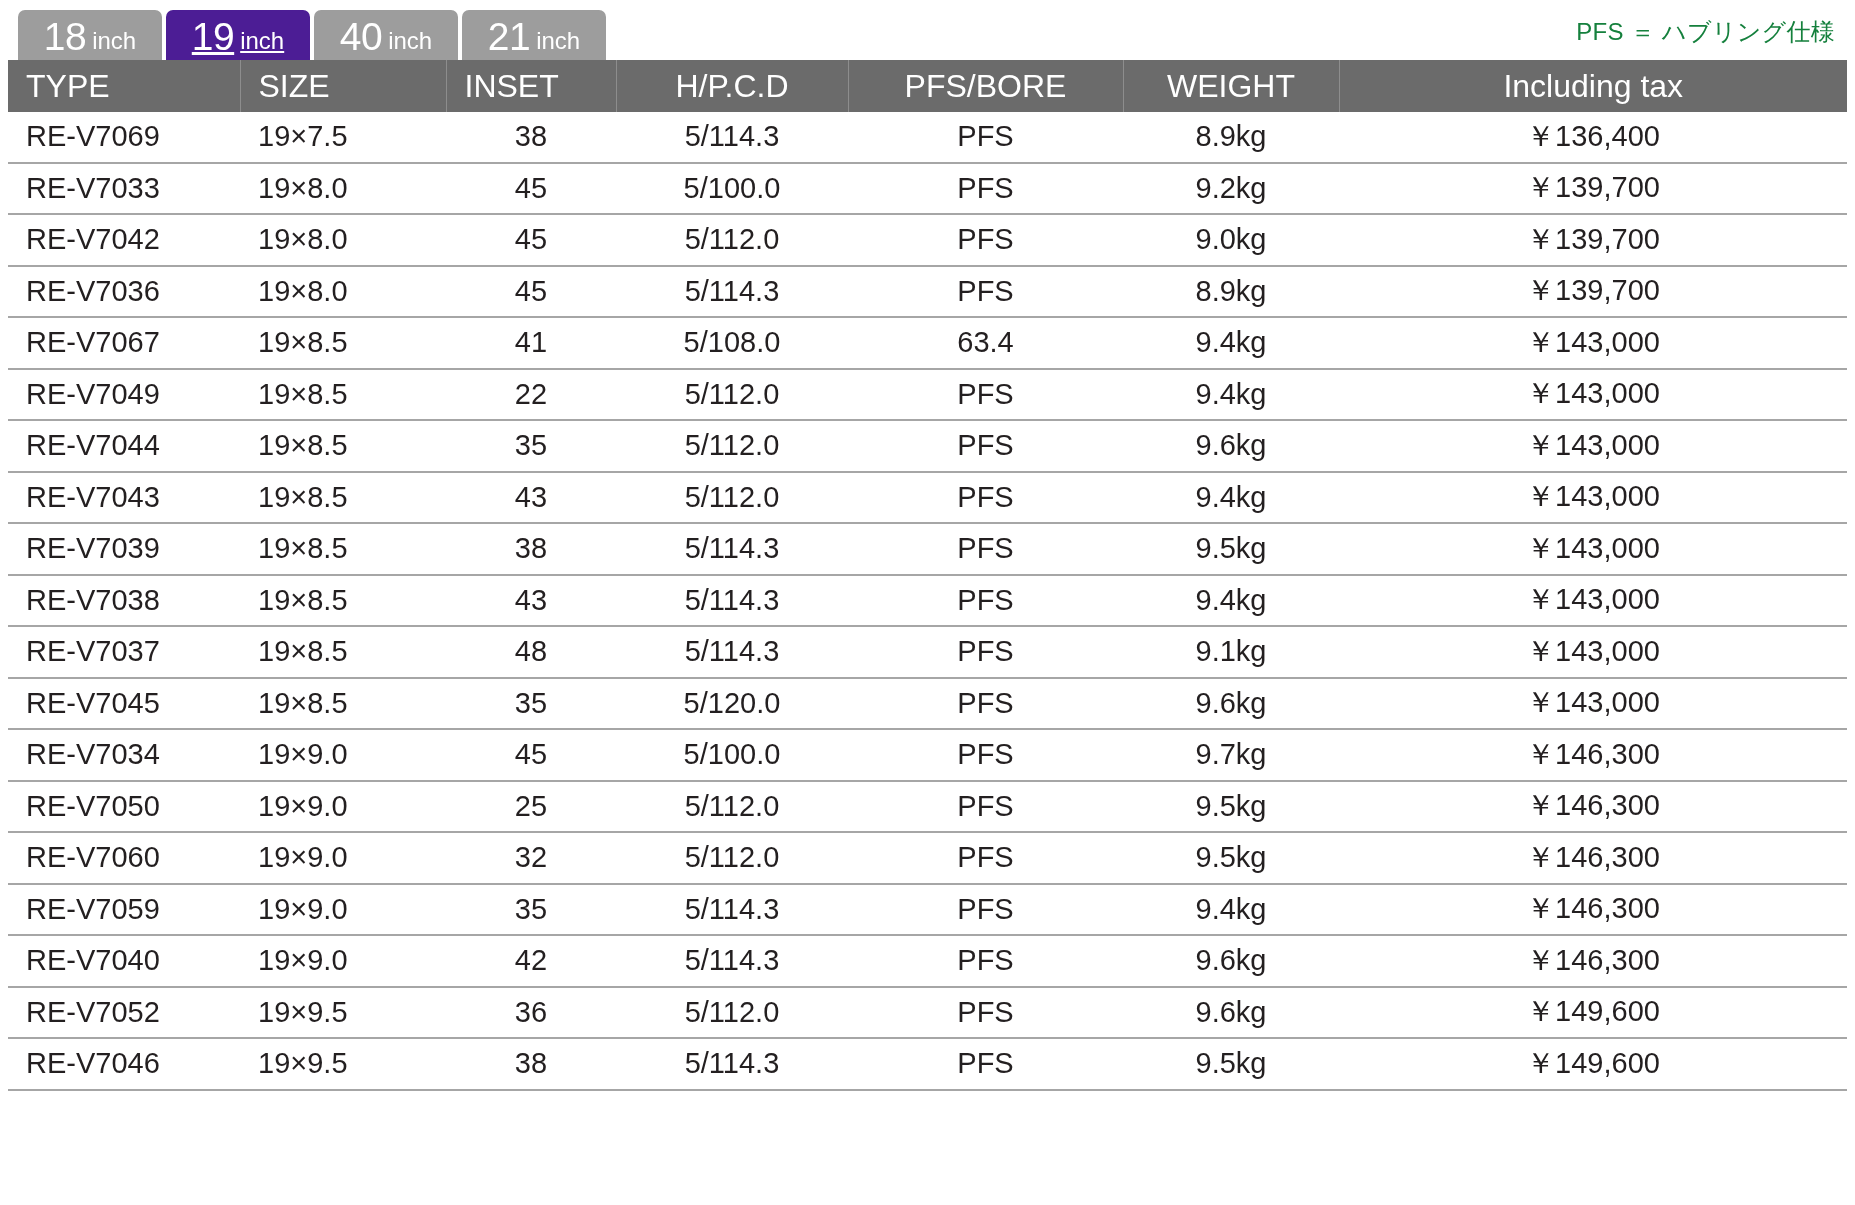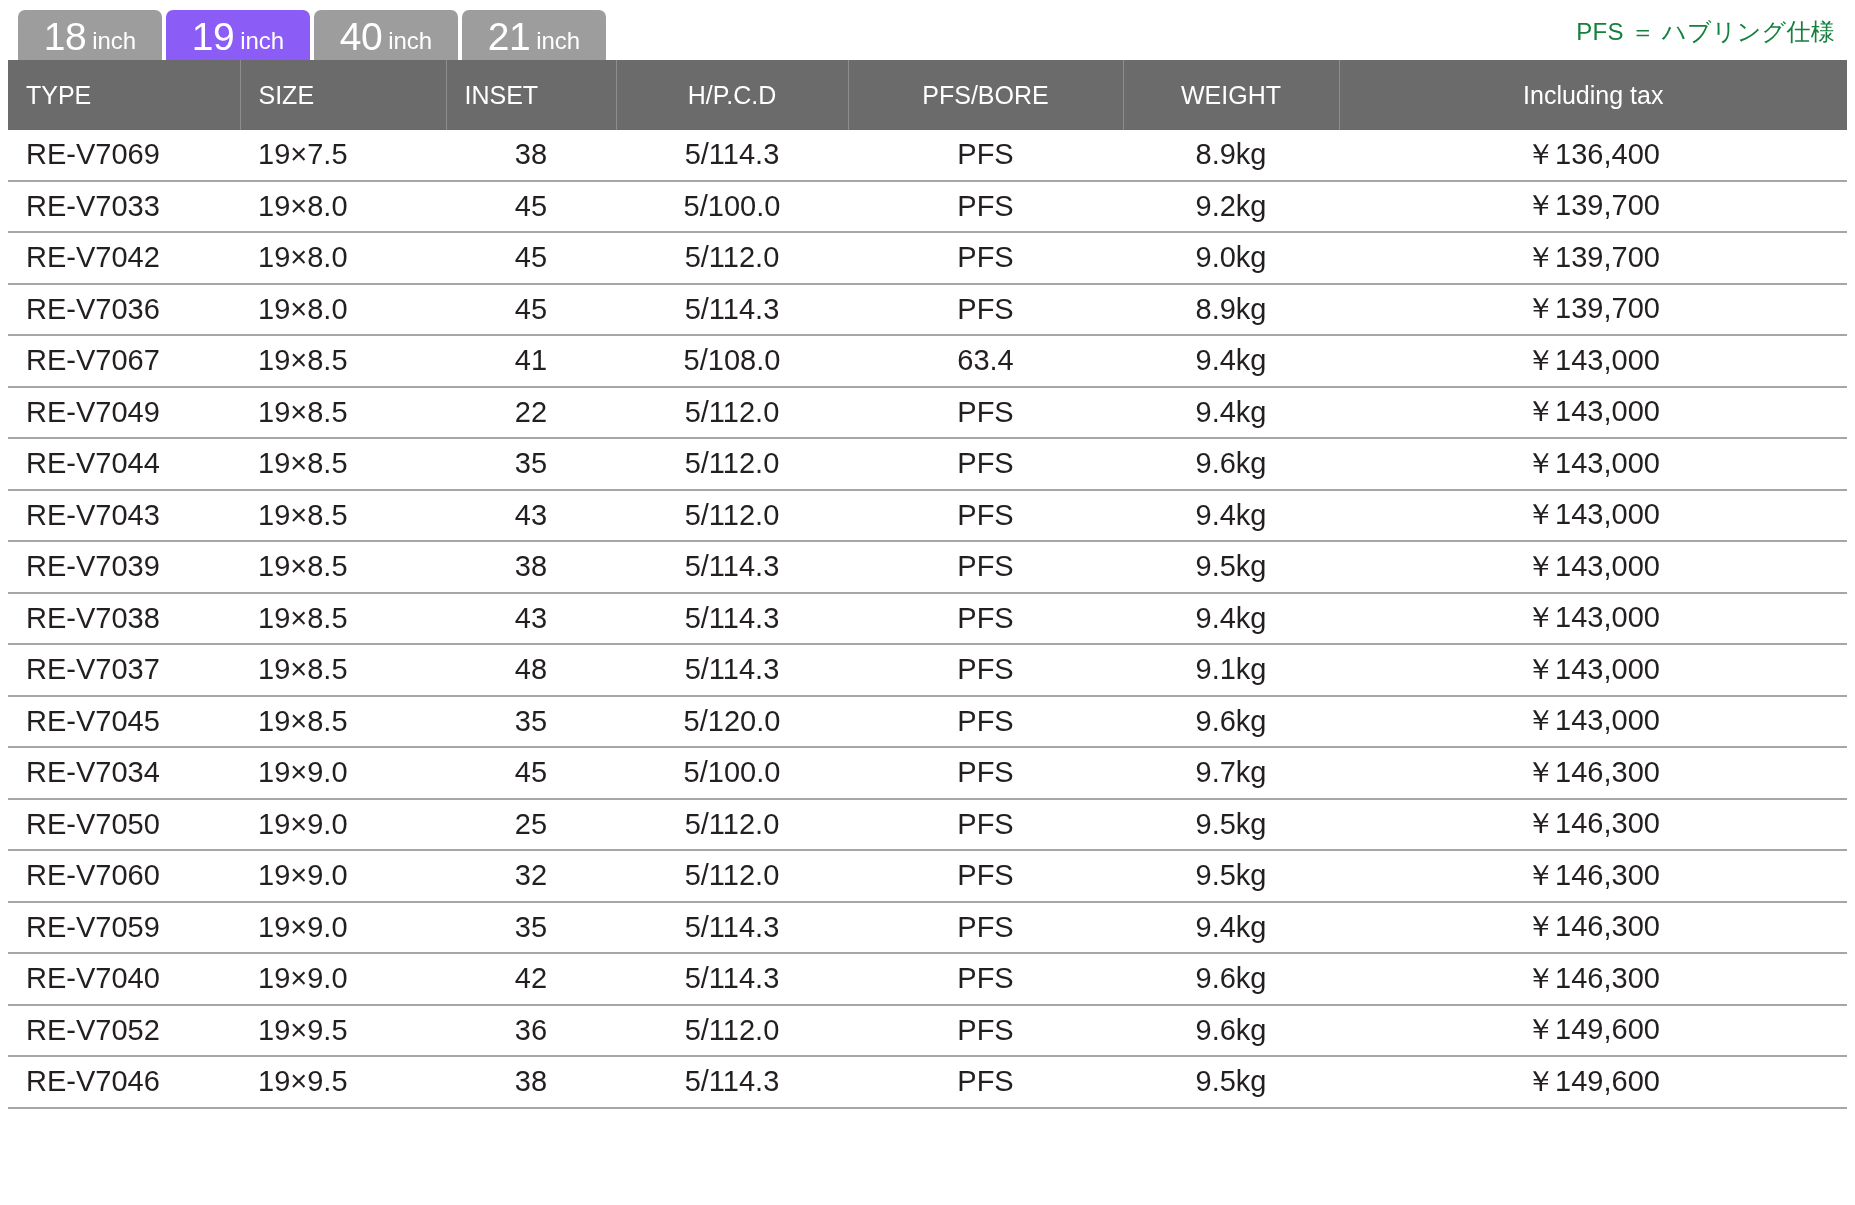--- a/index.html
+++ b/index.html
@@ -43,21 +43,22 @@
     background: #9d9d9d;
     color: #ffffff;
     display: flex;
     align-items: center;
     justify-content: center;
     line-height: 1;
     white-space: nowrap;
     user-select: none;
   }
   .tab.active {
-    background: #8b5cf6;
+    background: #4c1d95;
+    text-decoration: underline;
   }
   .tab .num {
     font-size: 39px;
     font-weight: 300;
     letter-spacing: -0.5px;
     position: relative;
     top: -2px;
   }
   .tab .unit {
     font-size: 24px;
@@ -86,25 +87,25 @@
     width: 1839px;
   }
   table.spec {
     border-collapse: collapse;
     width: 1839px;
     table-layout: fixed;
   }
   table.spec thead th {
     background: #6b6b6b;
     color: #ffffff;
-    font-size: 25px;
+    font-size: 32px;
     font-weight: 400;
     height: 38px;
     line-height: 38px;
-    padding: 16px;
+    padding: 7px;
     text-align: center;
     border-right: 1px solid #8d8d8d;
     vertical-align: middle;
     white-space: nowrap;
   }
   table.spec thead th:last-child {
     border-right: none;
     text-align: center;
   }
   table.spec thead th.type-col {

